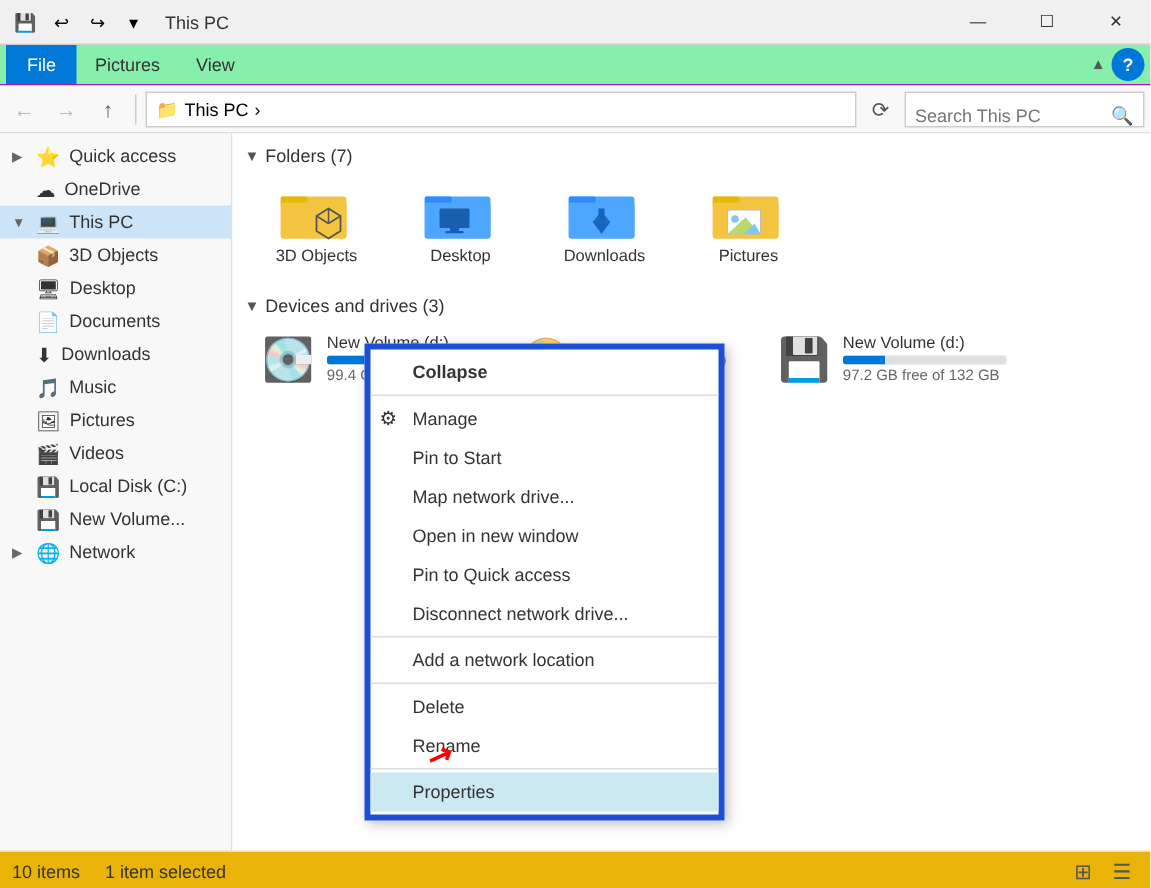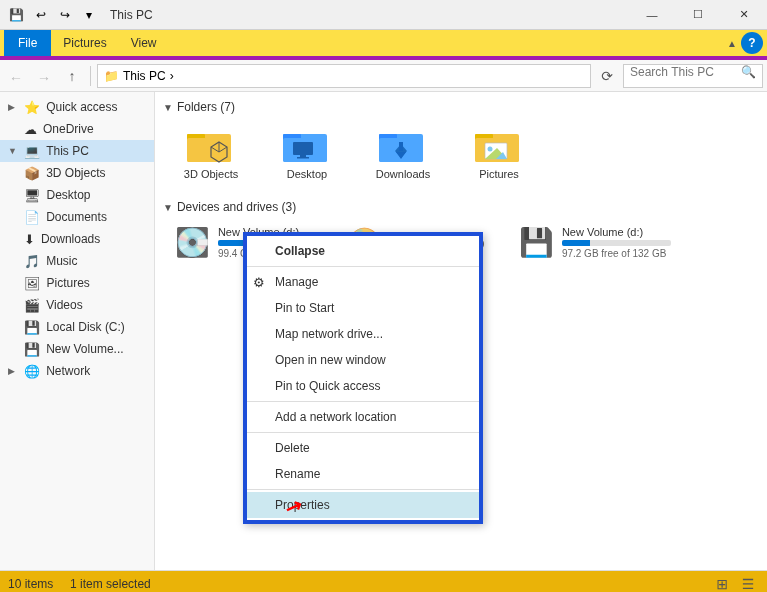--- a/index.html
+++ b/index.html
@@ -28,22 +28,22 @@
       display: flex;
       align-items: center;
       justify-content: center;
       font-size: 11px;
       cursor: pointer;
       color: #333;
     }
 
     
     .ribbon {
-      background: #fde047;
-      border-bottom: 4px solid #a21caf;
+      background: #86efac;
+      border-bottom: 1px solid #a21caf;
     }
     .ribbon-tabs {
       display: flex;
       align-items: center;
       height: 26px;
       padding-left: 4px;
     }
     .ribbon-tab {
       padding: 4px 12px;
       font-size: 12px;
@@ -90,26 +90,26 @@
       height: 24px;
       background: #fff;
       border: 1px solid #ccc;
       display: flex;
       align-items: center;
       padding: 0 6px;
       gap: 4px;
       font-size: 12px;
     }
     .search-bar {
-      width: 140px;
+      width: 160px;
       height: 24px;
       background: #fff;
       border: 1px solid #ccc;
       display: flex;
-      align-items: flex-start;
+      align-items: flex-end;
       padding: 0 6px;
       gap: 4px;
       font-size: 12px;
     }
     .search-input {
       border: none; outline: none; width: 100%; font-size: 12px; color: #999;
     }
 
     
     .main-layout {
@@ -523,20 +523,21 @@
       <div class="ctx-item bold">Collapse</div>
       <div class="ctx-separator"></div>
       <div class="ctx-item">
         <span class="ctx-icon">⚙</span>
         Manage
       </div>
       <div class="ctx-item">Pin to Start</div>
       <div class="ctx-item">Map network drive...</div>
       <div class="ctx-item">Open in new window</div>
       <div class="ctx-item">Pin to Quick access</div>
+      <div class="ctx-item">Disconnect network drive...</div>
       <div class="ctx-separator"></div>
       <div class="ctx-item">Add a network location</div>
       <div class="ctx-separator"></div>
       <div class="ctx-item">Delete</div>
       <div class="ctx-item">Rename</div>
       <div class="ctx-separator"></div>
       <div class="ctx-item highlighted">Properties</div>
     </div>
 
     <div class="arrow-indicator">↙</div>

